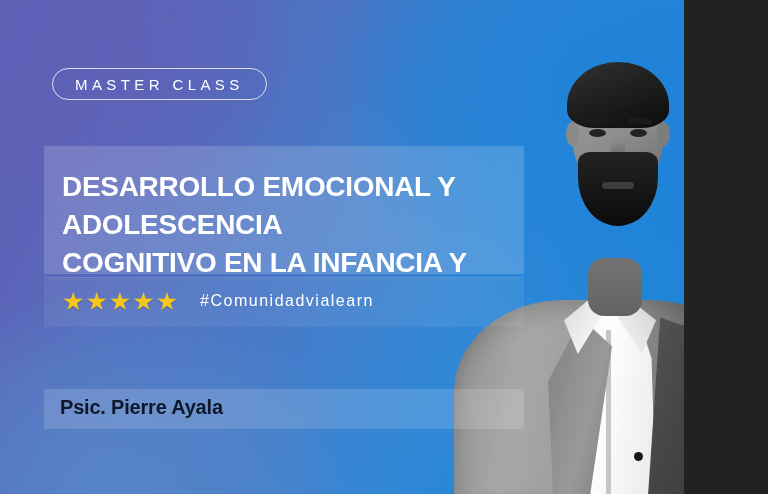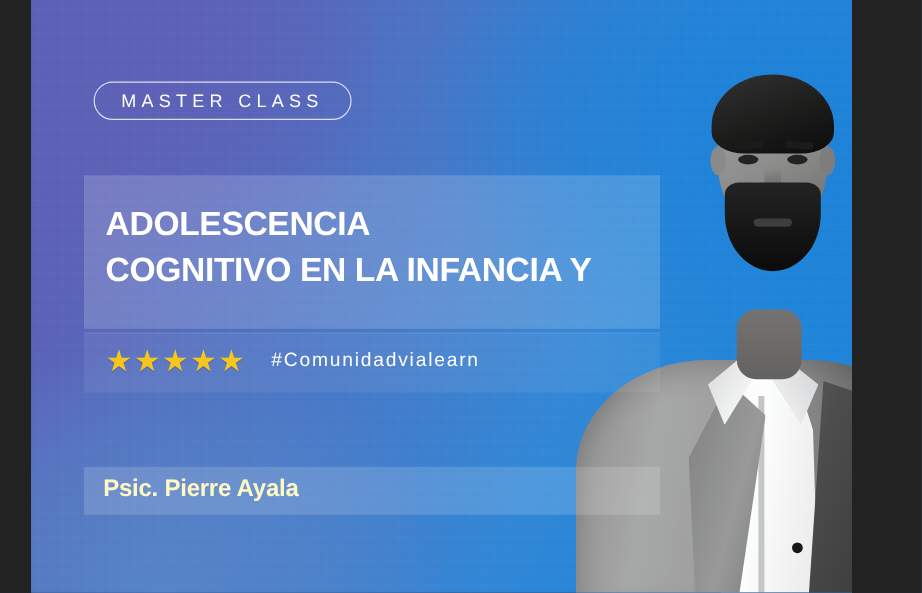--- a/index.html
+++ b/index.html
@@ -7,21 +7,20 @@
     padding: 0;
     background: #222;
   }
   .banner {
     position: relative;
     width: 684px;
     height: 494px;
     overflow: hidden;
     font-family: "Liberation Sans", sans-serif;
     background: #3f78c8;
-    margin-left: 26px;
   }
 
   
   .bg-base {
     position: absolute;
     inset: 0;
     background: linear-gradient(115deg,
         #5a5eb4 0%,
         #5a60b6 14%,
         #4f6cbe 30%,
@@ -331,21 +330,21 @@
     font-weight: 500;
     letter-spacing: 1.5px;
     white-space: nowrap;
   }
 
   
   .presenter-name {
     position: absolute;
     left: 60px;
     top: 396px;
-    color: #fef9c3;
+    color: #0f172a;
     font-size: 20px;
     font-weight: bold;
     letter-spacing: -0.2px;
     white-space: nowrap;
   }
 </style>
 </head>
 <body>
 
 <div class="banner">
@@ -382,20 +381,21 @@
 
   <div class="panel panel-title-bg"></div>
   <div class="panel panel-rating-bg"></div>
   <div class="panel panel-name-bg"></div>
 
   <div class="badge">
     <span class="badge-label">MASTER CLASS</span>
   </div>
 
   <h1 class="title">
+    <span class="title-line">DESARROLLO EMOCIONAL Y</span>
     <span class="title-line">ADOLESCENCIA</span>
     <span class="title-line">COGNITIVO EN LA INFANCIA Y</span>
   </h1>
 
   <div class="rating-row">
     <div class="stars">
       <span class="star">★</span>
       <span class="star">★</span>
       <span class="star">★</span>
       <span class="star">★</span>

